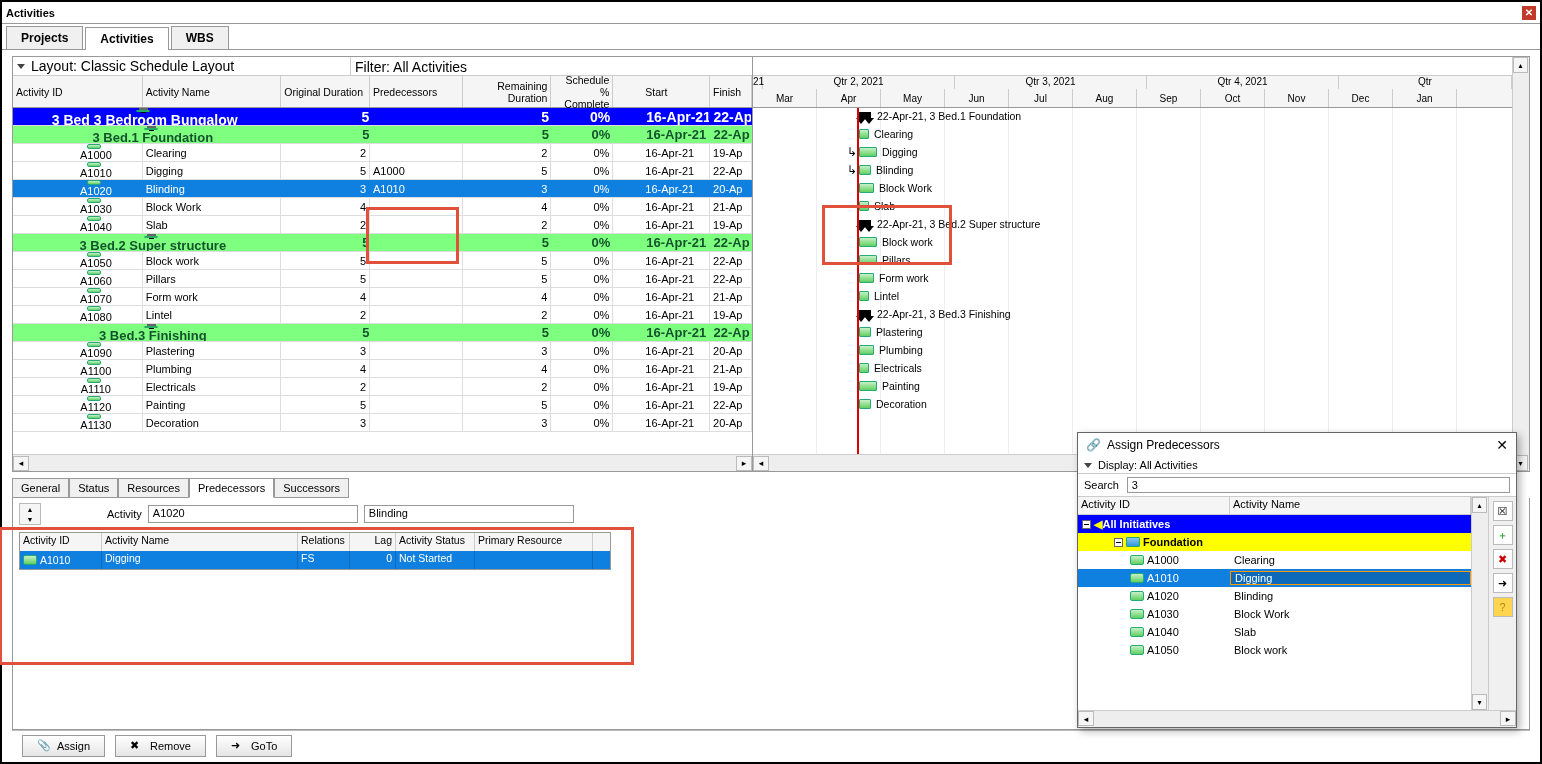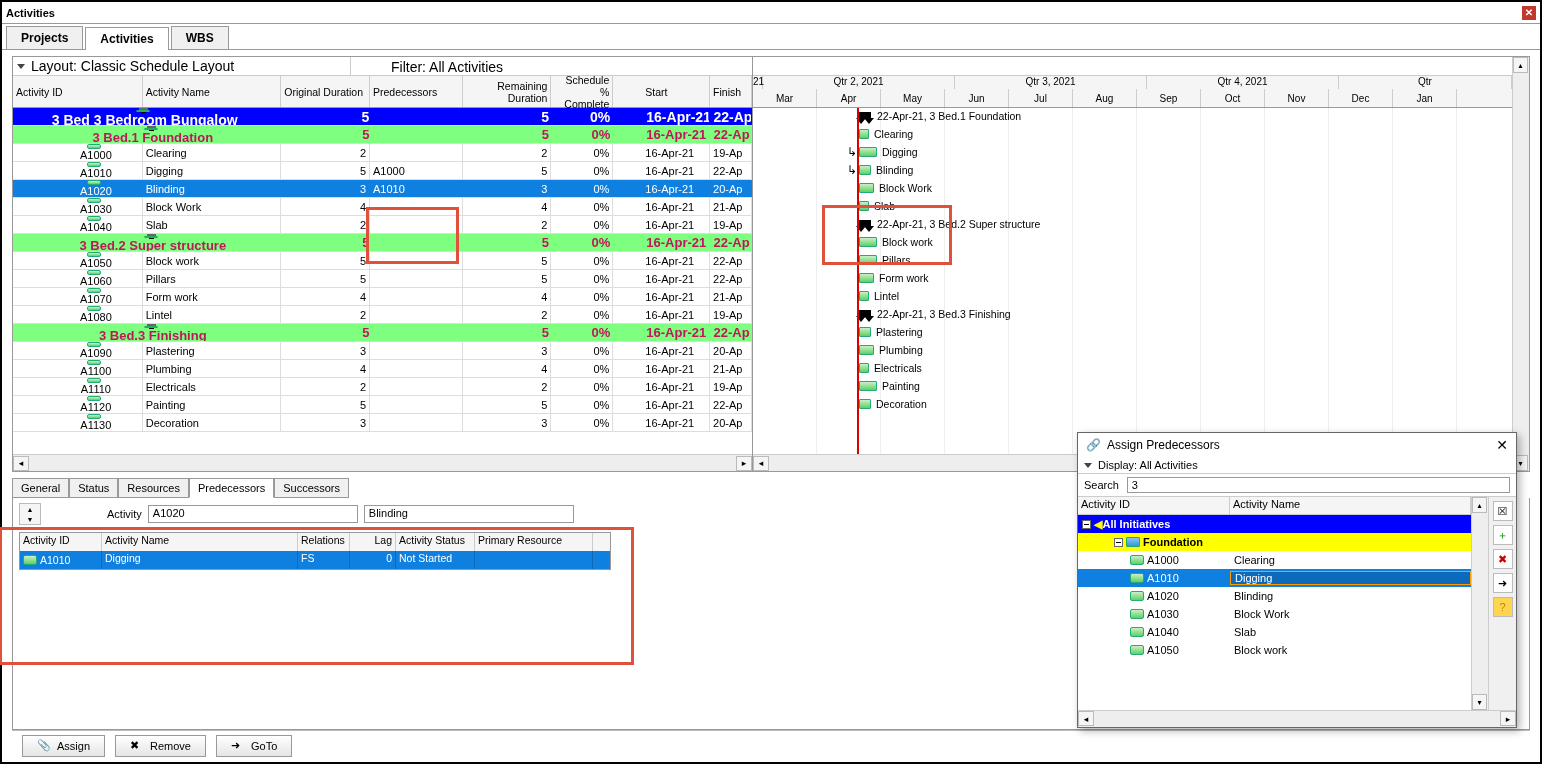--- a/index.html
+++ b/index.html
@@ -8,38 +8,38 @@
 .titlebar { height: 22px; display: flex; align-items: center; padding: 0 4px; font-weight: bold; border-bottom: 1px solid #999; }
 .titlebar-close { width: 14px; height: 14px; background: #c0392b; color: #fff; display: flex; align-items: center; justify-content: center; font-size: 10px; margin-left: auto; cursor: pointer; }
 .tabs { height: 26px; border-bottom: 1px solid #999; display: flex; align-items: flex-end; padding: 0 4px; gap: 0; }
 .tab { padding: 4px 14px; border: 1px solid #999; border-bottom: none; background: #f0f0f0; font-weight: bold; font-size: 12px; cursor: pointer; margin-right: 2px; }
 .tab.active { background: #fff; position: relative; top: 1px; }
 .main-area { flex: 1; display: flex; flex-direction: column; padding: 6px 10px 2px 10px; position: relative; }
 .top-pane { height: 416px; display: flex; border: 1px solid #999; }
 .grid-pane { width: 740px; display: flex; flex-direction: column; border-right: 1px solid #999; position: relative; }
 .layout-bar { height: 18px; display: flex; font-size: 14px; }
 .layout-left { width: 338px; padding: 2px 4px; display: flex; align-items: center; border-right: 1px solid #ccc; }
-.layout-right { flex: 1; padding: 2px 4px; margin-left: 36px; }
+.layout-right { flex: 1; padding: 2px 4px; }
 .chev { width: 0; height: 0; border-left: 4px solid transparent; border-right: 4px solid transparent; border-top: 5px solid #444; margin-right: 6px; }
 .grid-header { display: flex; height: 33px; background: #f5f5f5; border-top: 1px solid #ccc; border-bottom: 1px solid #999; }
 .grid-header .col { border-right: 1px solid #ccc; padding: 2px 3px; font-size: 10.5px; display: flex; flex-direction: column; justify-content: center; }
 .col-id { width: 130px; flex-direction: column; }
 .col-name { width: 139px; }
 .col-od { width: 89px; text-align: left; }
 .col-pred { width: 93px; text-align: left; }
 .col-rd { width: 89px; text-align: right; }
 .col-sc { width: 62px; text-align: right; }
 .col-start { width: 68px; text-align: left; margin-left: 29px; }
 .col-finish { width: 42px; text-align: left; }
 .grid-body { flex: 1; overflow: hidden; position: relative; }
 .row { display: flex; height: 18px; border-bottom: 1px solid #ddd; align-items: center; }
 .row .cell { border-right: 1px solid #ddd; padding: 0 3px; height: 100%; display: flex; align-items: center; overflow: hidden; white-space: nowrap; }
 .row.wbs0 { background: #0000FF; color: #fff; font-weight: bold; font-size: 14px; }
 .row.wbs0 .cell { border-right-color: #0000FF; }
-.row.wbs1 { background: #7FFF7F; color: #be185d; font-weight: bold; font-size: 13px; }
+.row.wbs1 { background: #7FFF7F; color: #14532d; font-weight: bold; font-size: 13px; }
 .row.wbs1 .cell { border-right-color: #7FFF7F; }
 .row.selected { background: #1080E0; color: #fff; }
 .row.selected .cell { border-right-color: #1080E0; }
 .indent0 { padding-left: 2px !important; }
 .indent1 { padding-left: 18px !important; }
 .indent2 { padding-left: 40px !important; }
 .micon { width: 12px; height: 12px; display: inline-block; margin-right: 3px; }
 .micon.minus { background: #fff; border: 1px solid #666; position: relative; width: 9px; height: 9px; }
 .micon.minus::after { content:''; position:absolute; top:3px; left:1px; width:5px; height:1px; background:#000; }
 .folder { width: 14px; height: 10px; background: linear-gradient(#89c4f4,#3498db); border: 1px solid #2a6; display: inline-block; border-radius: 1px; margin-right: 3px; }

